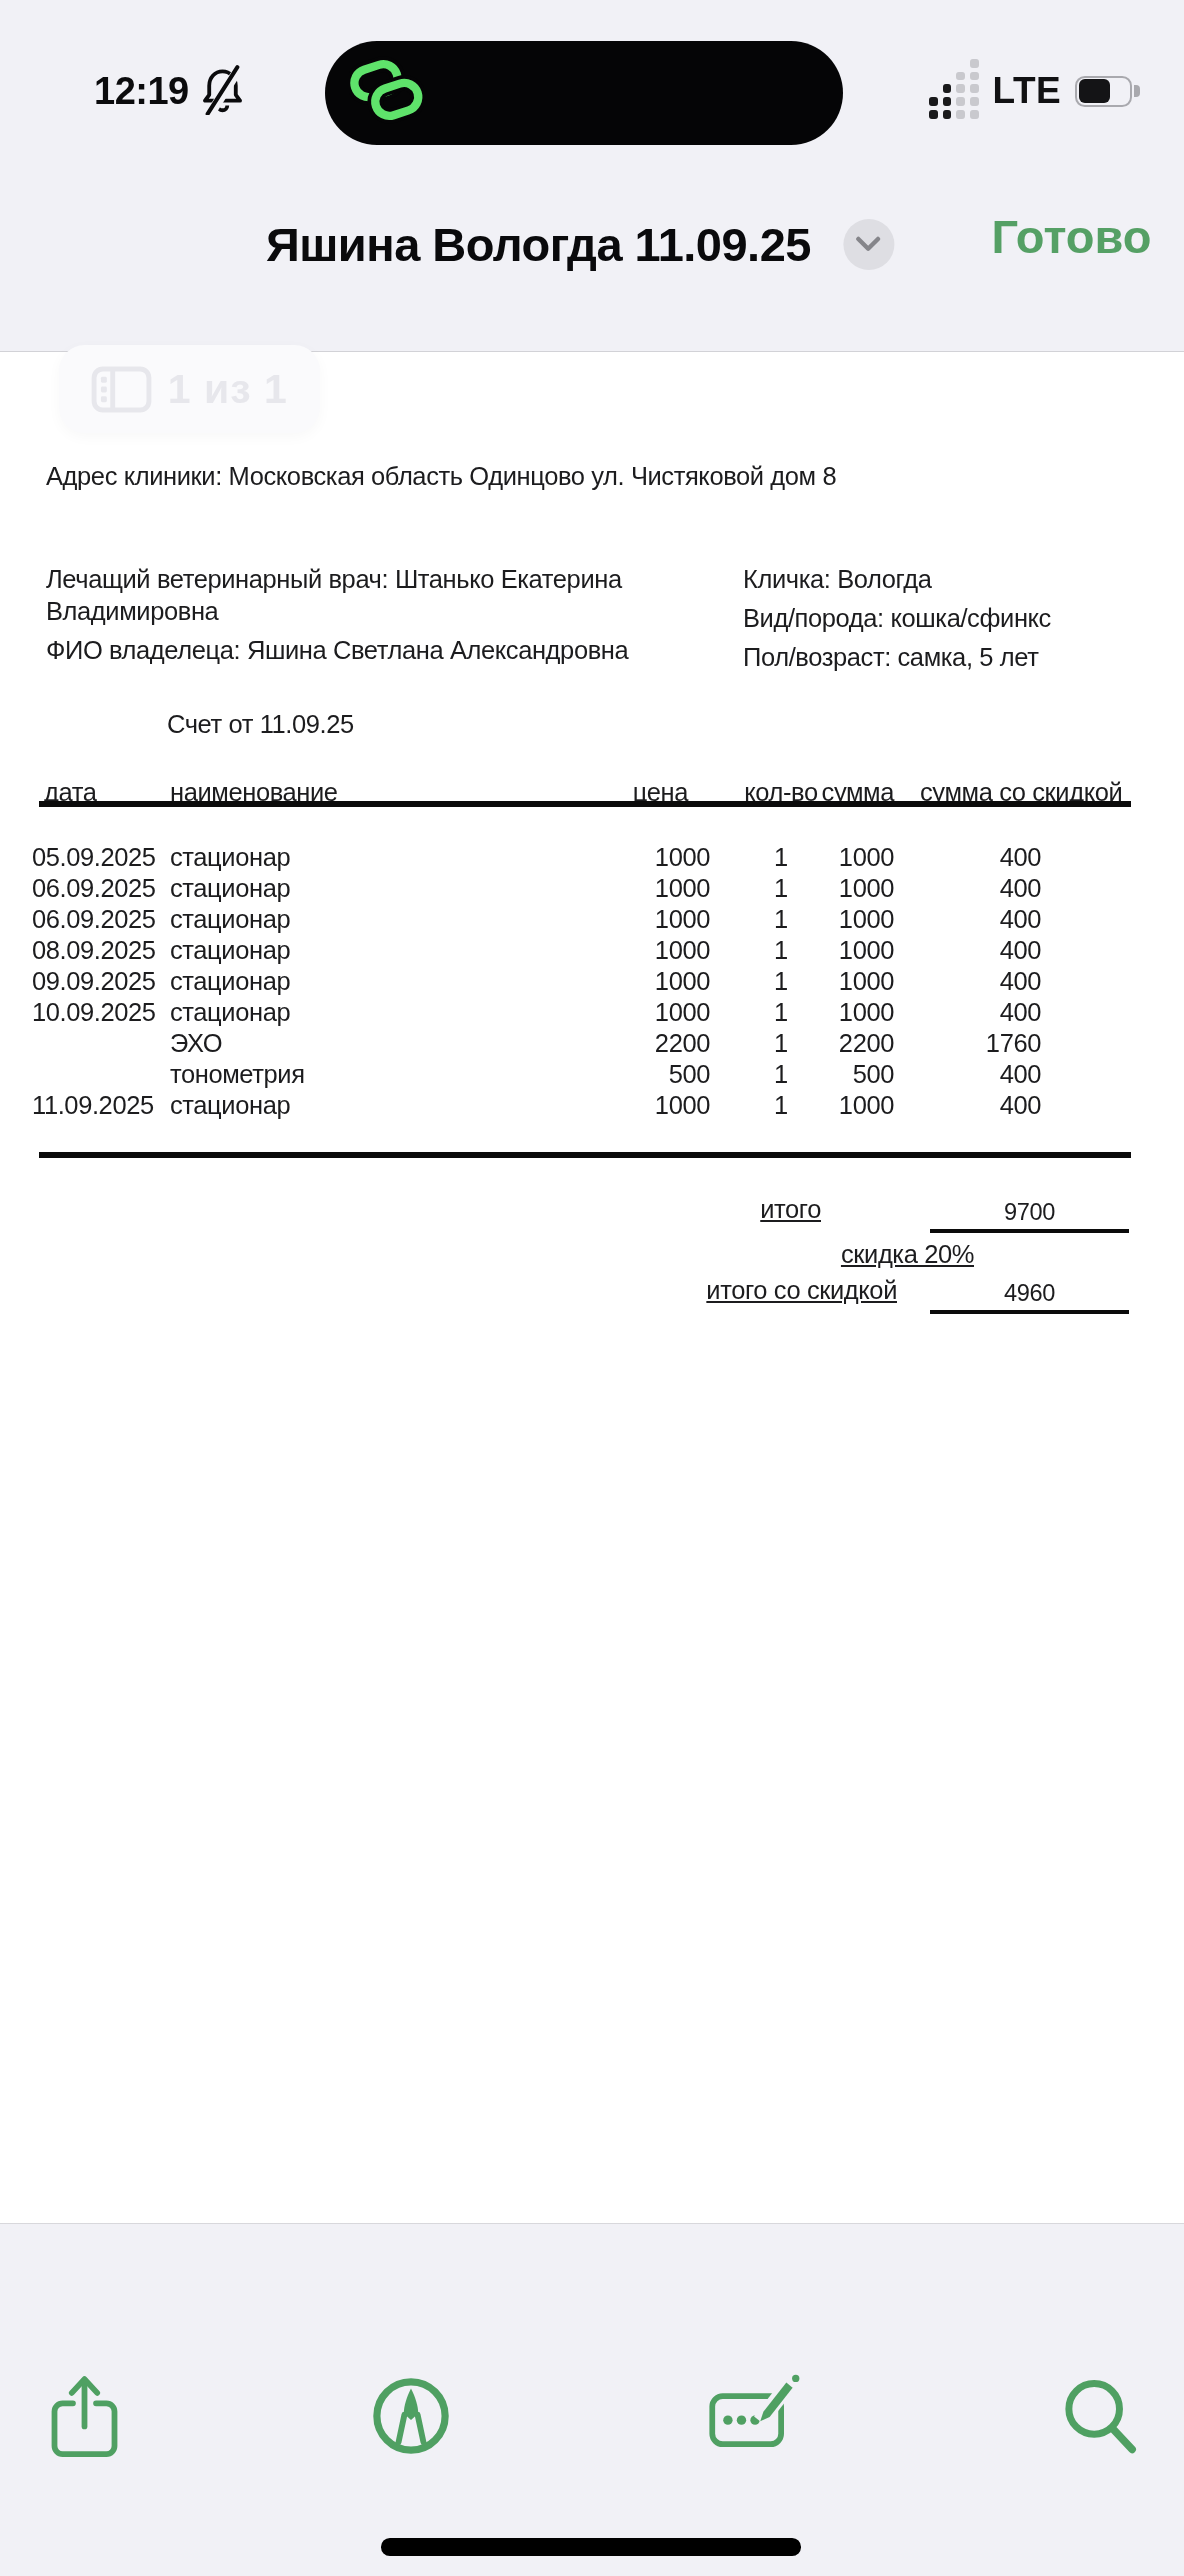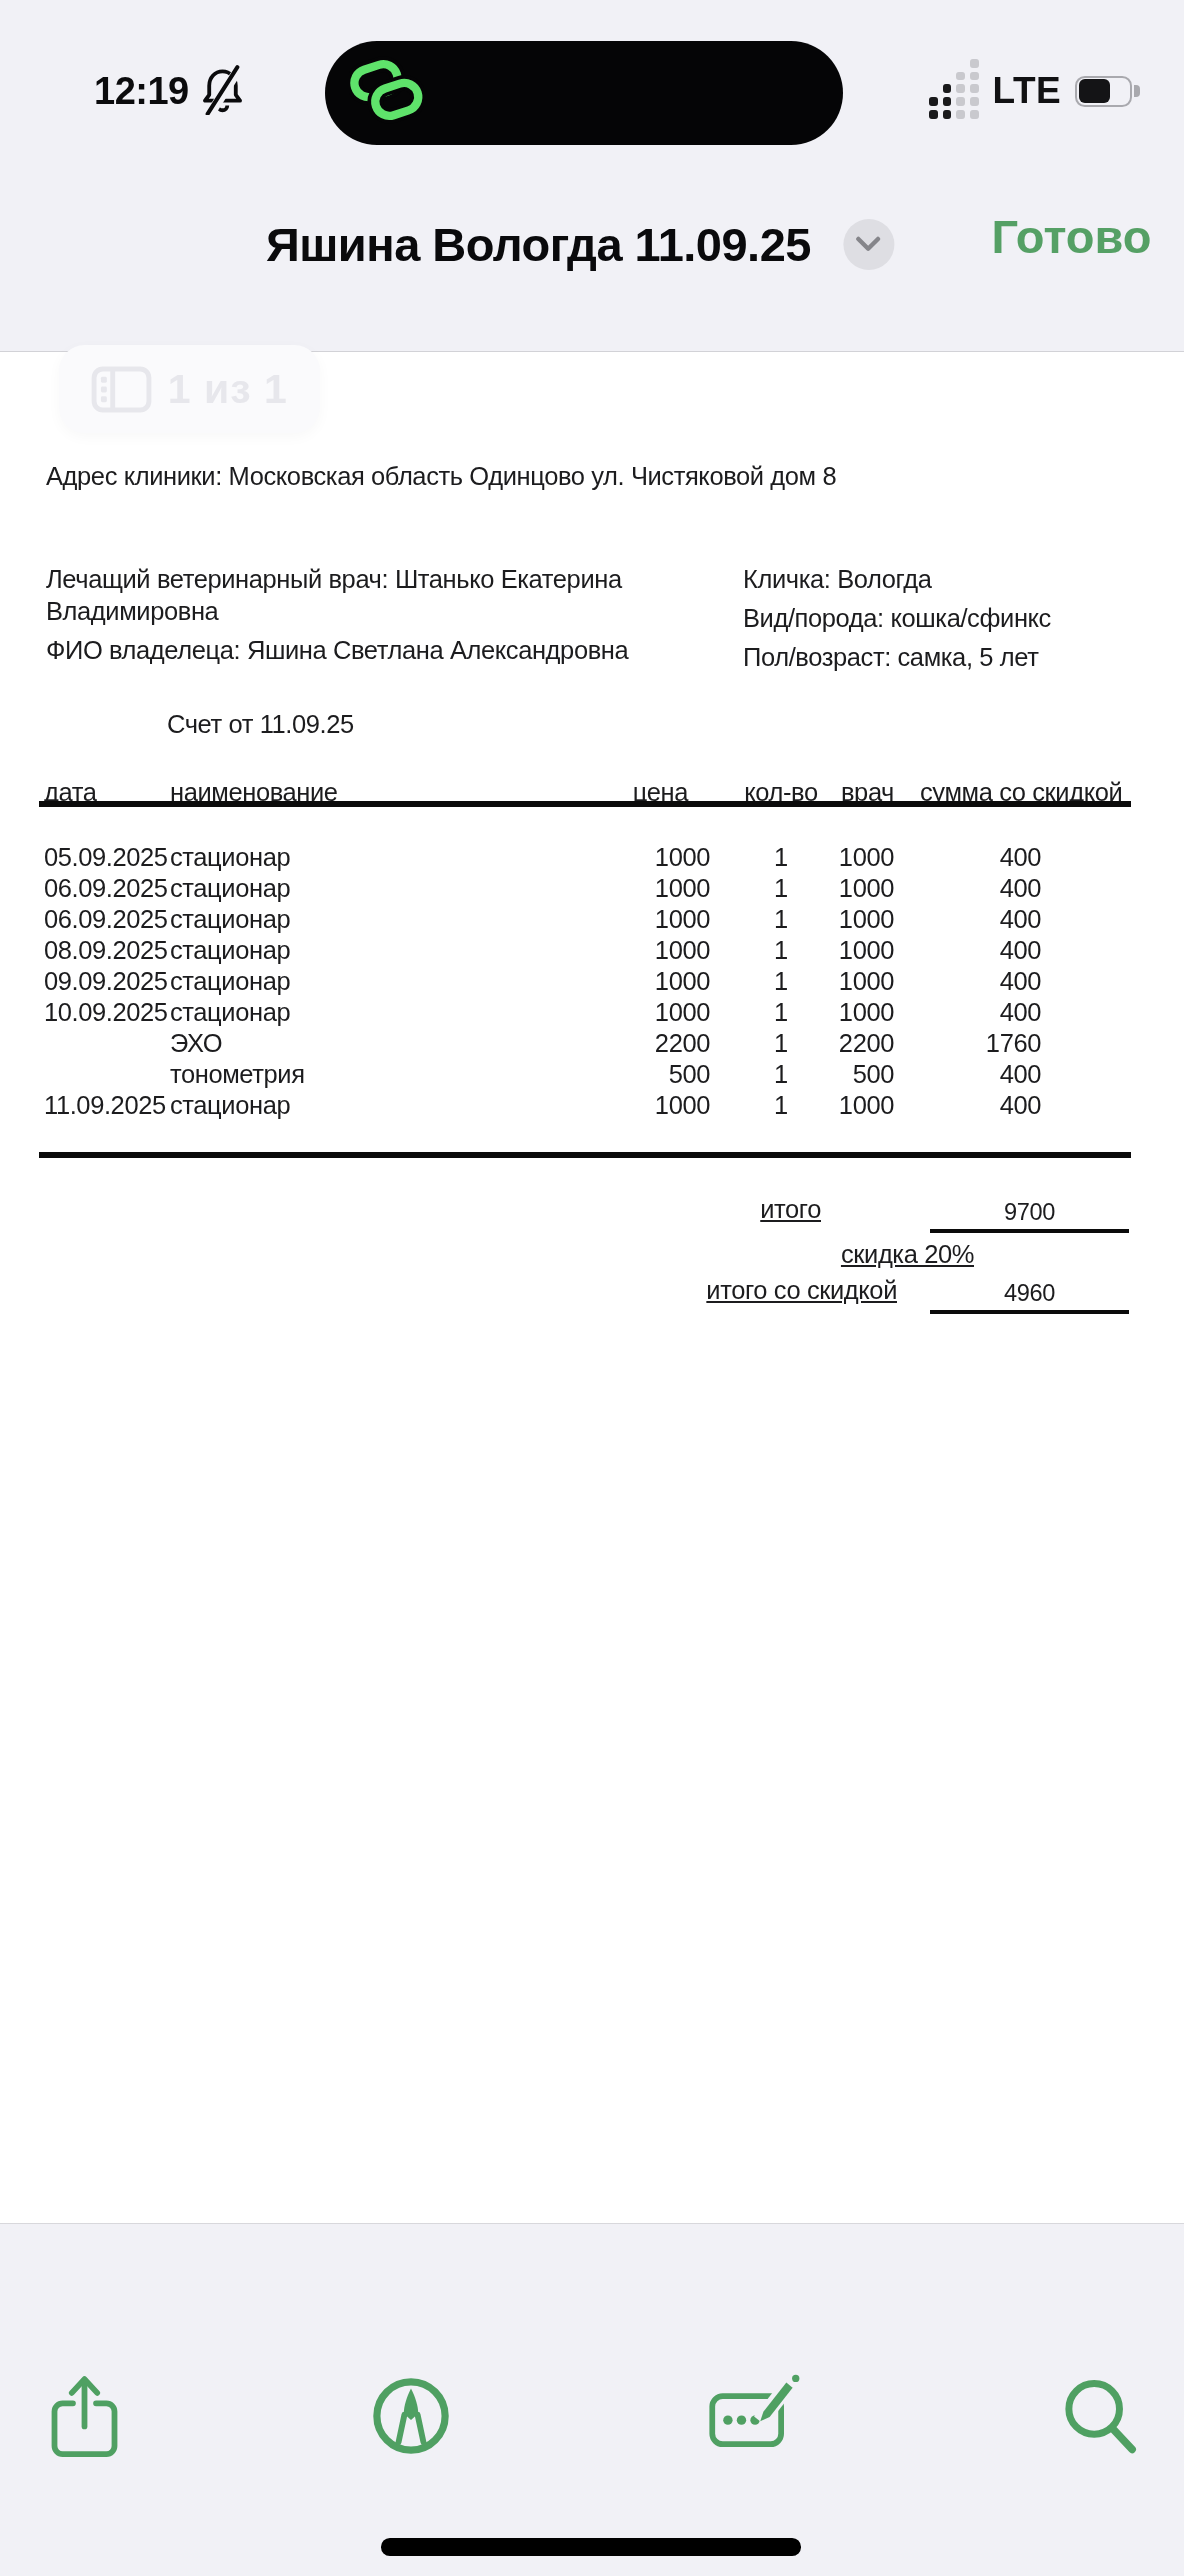--- a/index.html
+++ b/index.html
@@ -61,21 +61,21 @@
   .h-qty{position:absolute;left:739px;width:84px;text-align:center;}
   .h-sum{position:absolute;left:796px;width:98px;text-align:right;}
   .h-disc{position:absolute;left:920px;}
   .rule{position:absolute;left:39px;width:1092px;height:5.9px;background:#0B0B0B;}
   .rule-top{top:449px;}
   .rule-bottom{top:800px;}
 
   .tbody{position:absolute;left:0;top:489px;width:1185px;}
   .trow{position:relative;height:31px;}
   .trow span{position:absolute;top:50%;transform:translateY(-50%);white-space:nowrap;}
-  .c-date{left:44px;}
+  .c-date{left:32px;}
   .c-name{left:170px;}
   .c-price{left:612px;width:98px;text-align:right;}
   .c-qty{left:739px;width:84px;text-align:center;}
   .c-sum{left:796px;width:98px;text-align:right;}
   .c-disc{left:943px;width:98px;text-align:right;}
 
   .tot-label{position:absolute;white-space:nowrap;text-decoration:underline;}
   .tot-value{position:absolute;left:930px;width:199px;text-align:center;font-size:23.6px;}
   .tot-line{position:absolute;left:930px;width:199px;height:3.9px;background:#0B0B0B;}
 
@@ -193,21 +193,21 @@
       <p>Пол/возраст: самка, 5 лет</p>
     </div>
 
     <div class="invoice-title">Счет от 11.09.25</div>
 
     <div class="thead">
       <span class="h-date">дата</span>
       <span class="h-name">наименование</span>
       <span class="h-price">цена</span>
       <span class="h-qty">кол-во</span>
-      <span class="h-sum">врач</span>
+      <span class="h-sum">сумма</span>
       <span class="h-disc">сумма со скидкой</span>
     </div>
     <div class="rule rule-top"></div>
 
     <div class="tbody">
       <div class="trow">
         <span class="c-date">05.09.2025</span>
         <span class="c-name">стационар</span>
         <span class="c-price">1000</span>
         <span class="c-qty">1</span>

